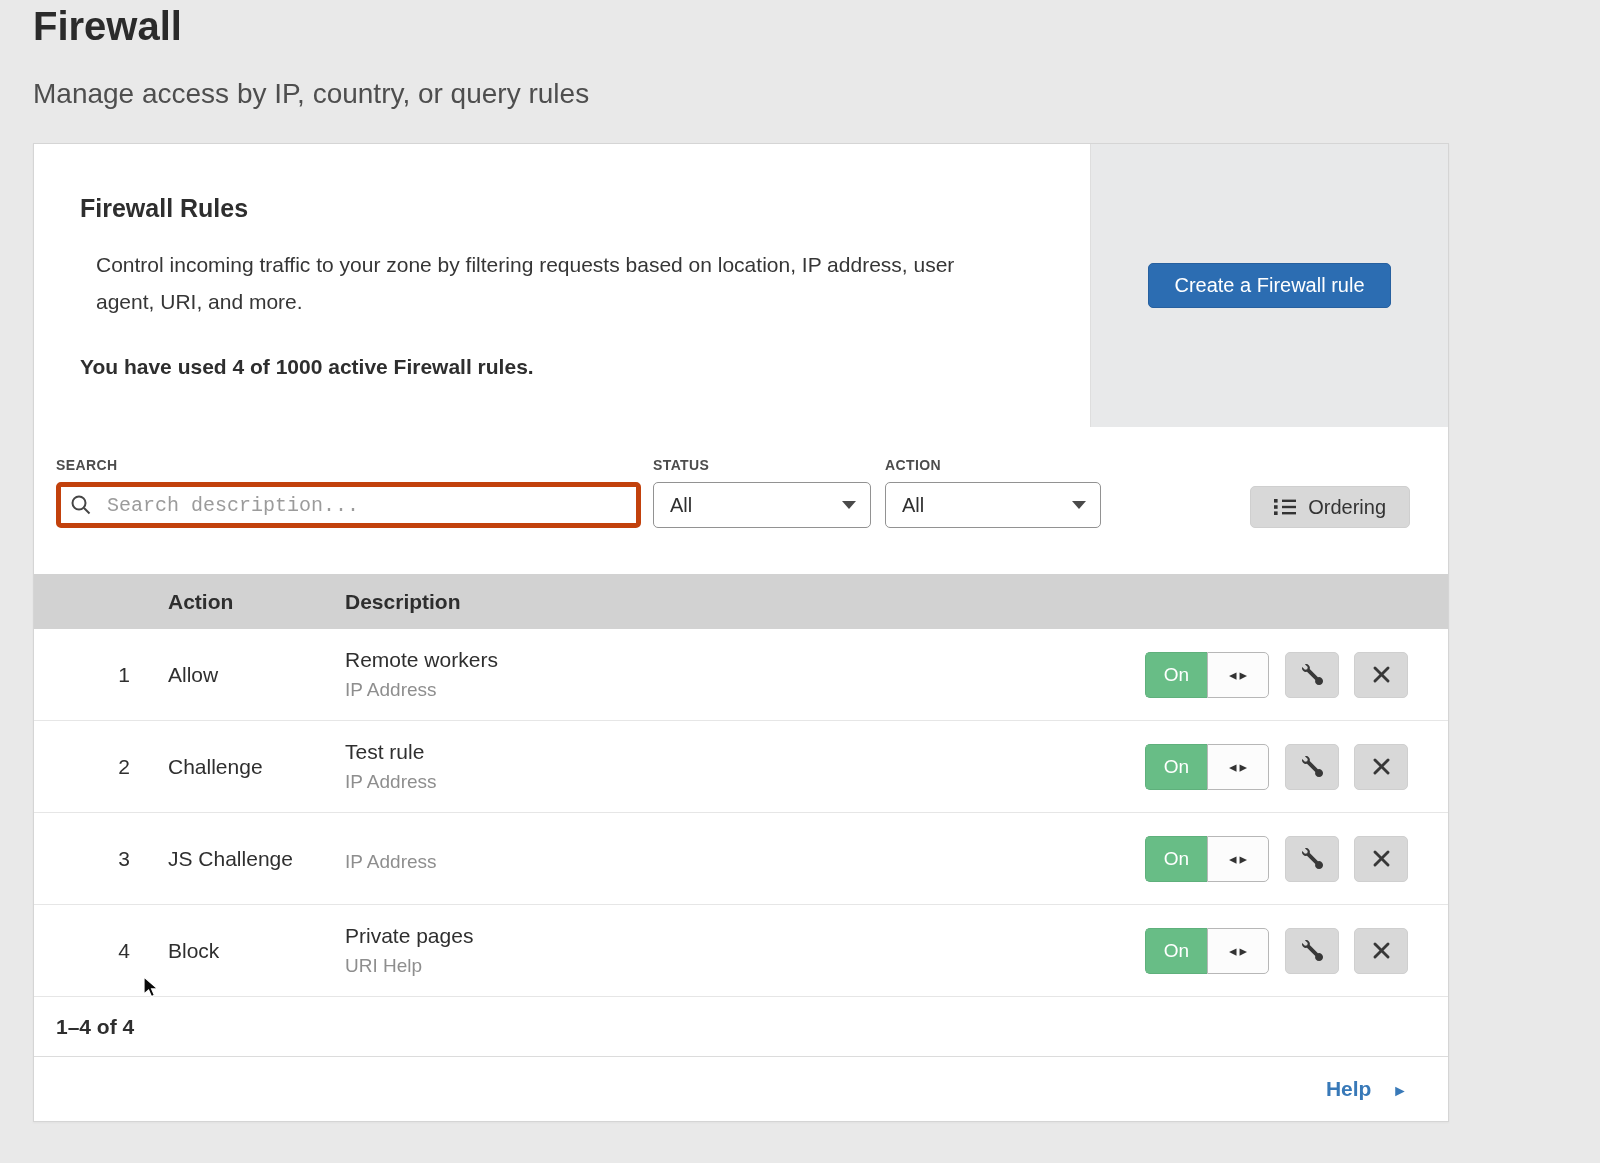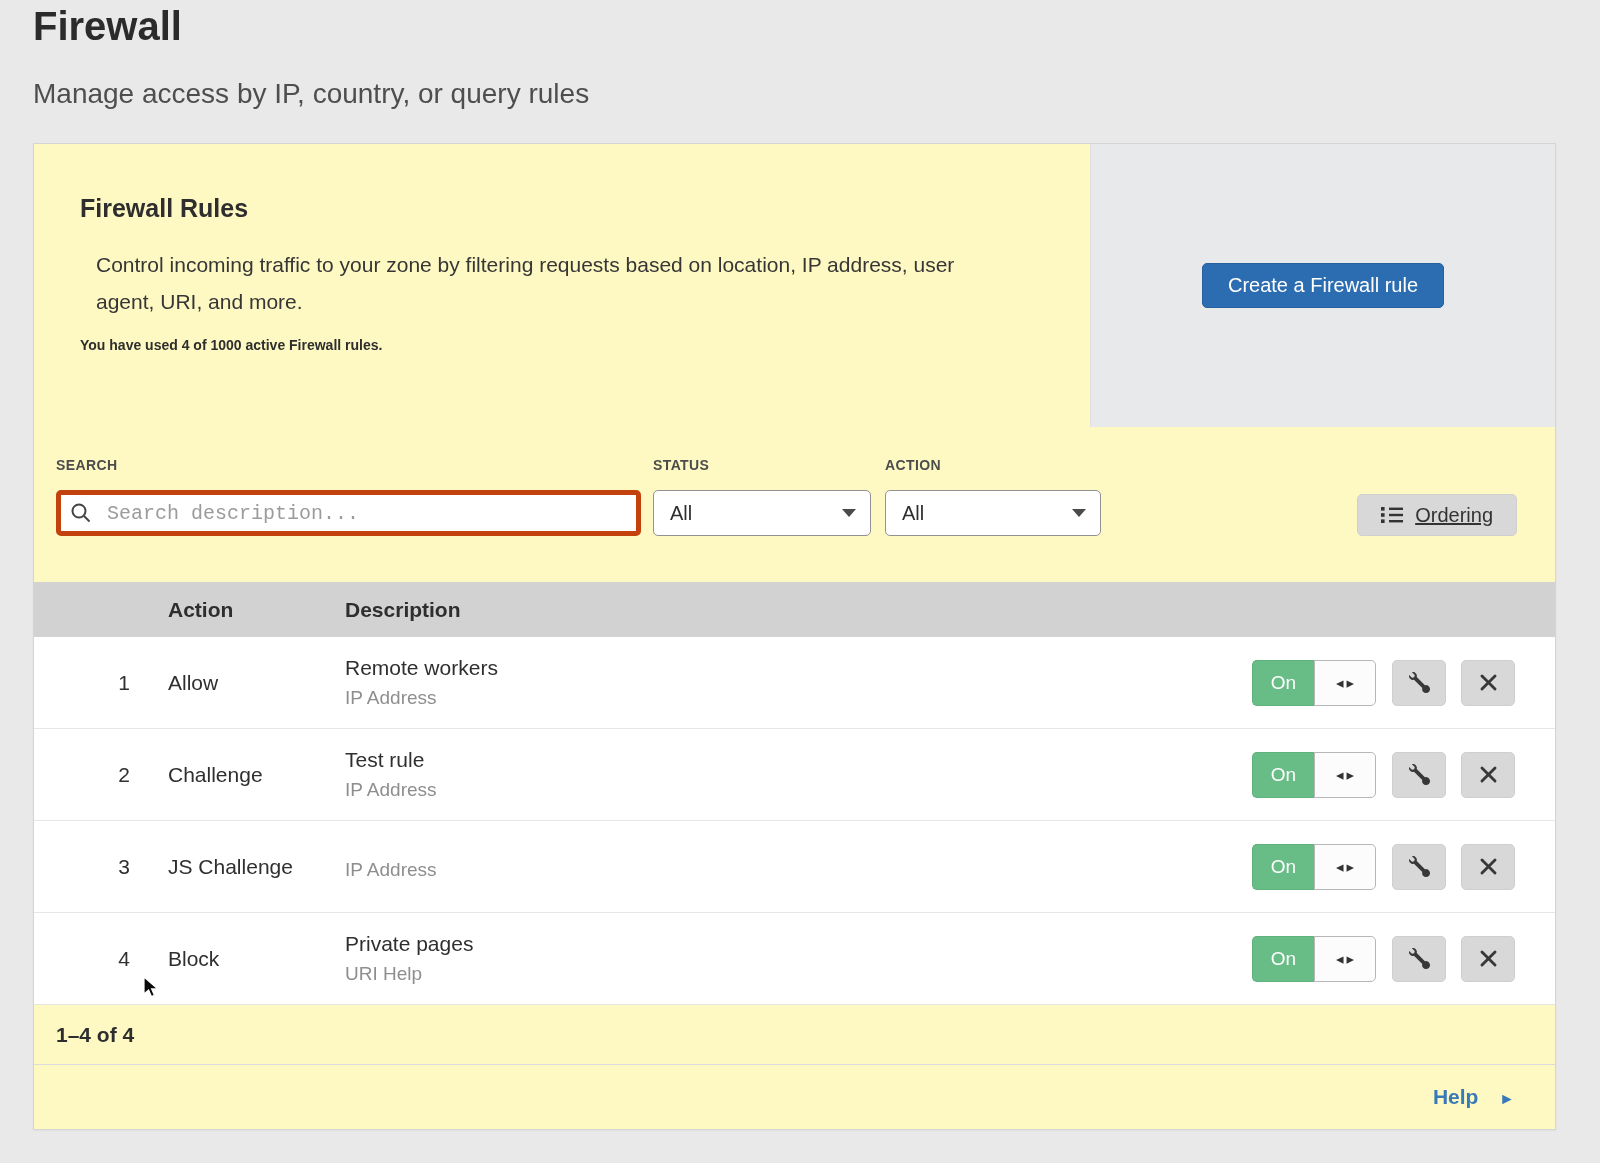--- a/index.html
+++ b/index.html
@@ -14,44 +14,44 @@
   }
   .page-title {
     position:absolute; left:33px; top:4px;
     font-size:40px; font-weight:700; color:#2b2b2b; margin:0;
   }
   .page-subtitle {
     position:absolute; left:33px; top:78px;
     font-size:28px; font-weight:400; color:#4e4e4e;
   }
   .card {
-    position:absolute; left:33px; top:143px; width:1523px;
-    background:#fef9c3; border:1px solid #d5d5d5;
+    position:absolute; left:33px; top:143px; width:1416px;
+    background:#ffffff; border:1px solid #d5d5d5;
     box-shadow:0 1px 2px rgba(0,0,0,0.04);
   }
   
   .card-top { display:flex; height:283px; }
   .card-top-left { width:1056px; padding:50px 60px 0 46px; }
   .card-heading { font-size:25px; font-weight:700; color:#2e2e2e; margin:0 0 24px 0; }
   .card-desc { font-size:21px; color:#363636; margin:16px; line-height:1.75; max-width:945px; }
-  .card-usage { font-size:14px; font-weight:700; color:#2e2e2e; margin:16px 0 0 0; }
+  .card-usage { font-size:21px; font-weight:700; color:#2e2e2e; margin:34px 0 0 0; }
   .card-top-right {
     flex:1; background:#e8e9ea; border-left:1px solid #dedede;
     display:flex; align-items:center; justify-content:center;
   }
   .btn-primary {
     background:#2c6db2; color:#fff; font-size:20px;
     border:1px solid #27609f; border-radius:5px;
     height:45px; padding:0 25px; cursor:pointer; font-family:inherit;
   }
   
   .filters { display:flex; align-items:flex-end; padding:30px 38px 46px 22px; }
   .filter-label {
     display:block; font-size:14px; font-weight:600; color:#4c4c4c;
-    letter-spacing:0.4px; margin-bottom:17px;
+    letter-spacing:0.4px; margin-bottom:9px;
   }
   .input-wrap { position:relative; width:585px; }
   .text-input {
     width:100%; height:46px; border:5px solid #c2410c; border-radius:5px;
     padding:0 14px 0 46px; font-size:20px; font-family:Liberation Mono, monospace; color:#333; background:#fff;
   }
   .text-input::placeholder { color:#9b9b9b; }
   .search-icon { position:absolute; left:14px; top:50%; transform:translateY(-50%); display:flex; }
   .f-status { margin-left:12px; width:218px; }
   .f-action { margin-left:14px; width:216px; }
@@ -62,21 +62,21 @@
   }
   .chevron {
     width:0; height:0;
     border-left:7px solid transparent; border-right:7px solid transparent;
     border-top:8px solid #4a4a4a;
   }
   .f-spacer { flex:1; }
   .btn-ordering {
     height:42px; background:#d8d8d8; border:1px solid #cfcfcf; border-radius:5px;
     display:flex; align-items:center; gap:12px; padding:0 23px;
-    font-size:20px; color:#333; cursor:pointer; font-family:inherit;text-decoration:underline;
+    font-size:20px; color:#333; cursor:pointer; font-family:inherit;
   }
   
   .thead {
     height:55px; background:#d2d2d2; display:flex; align-items:center;
     font-size:21px; font-weight:700; color:#2e2e2e;
   }
   .col-index { width:134px; text-align:right; padding-right:38px; }
   .col-action { width:177px; }
   .col-desc { flex:1; }
   .trow {

